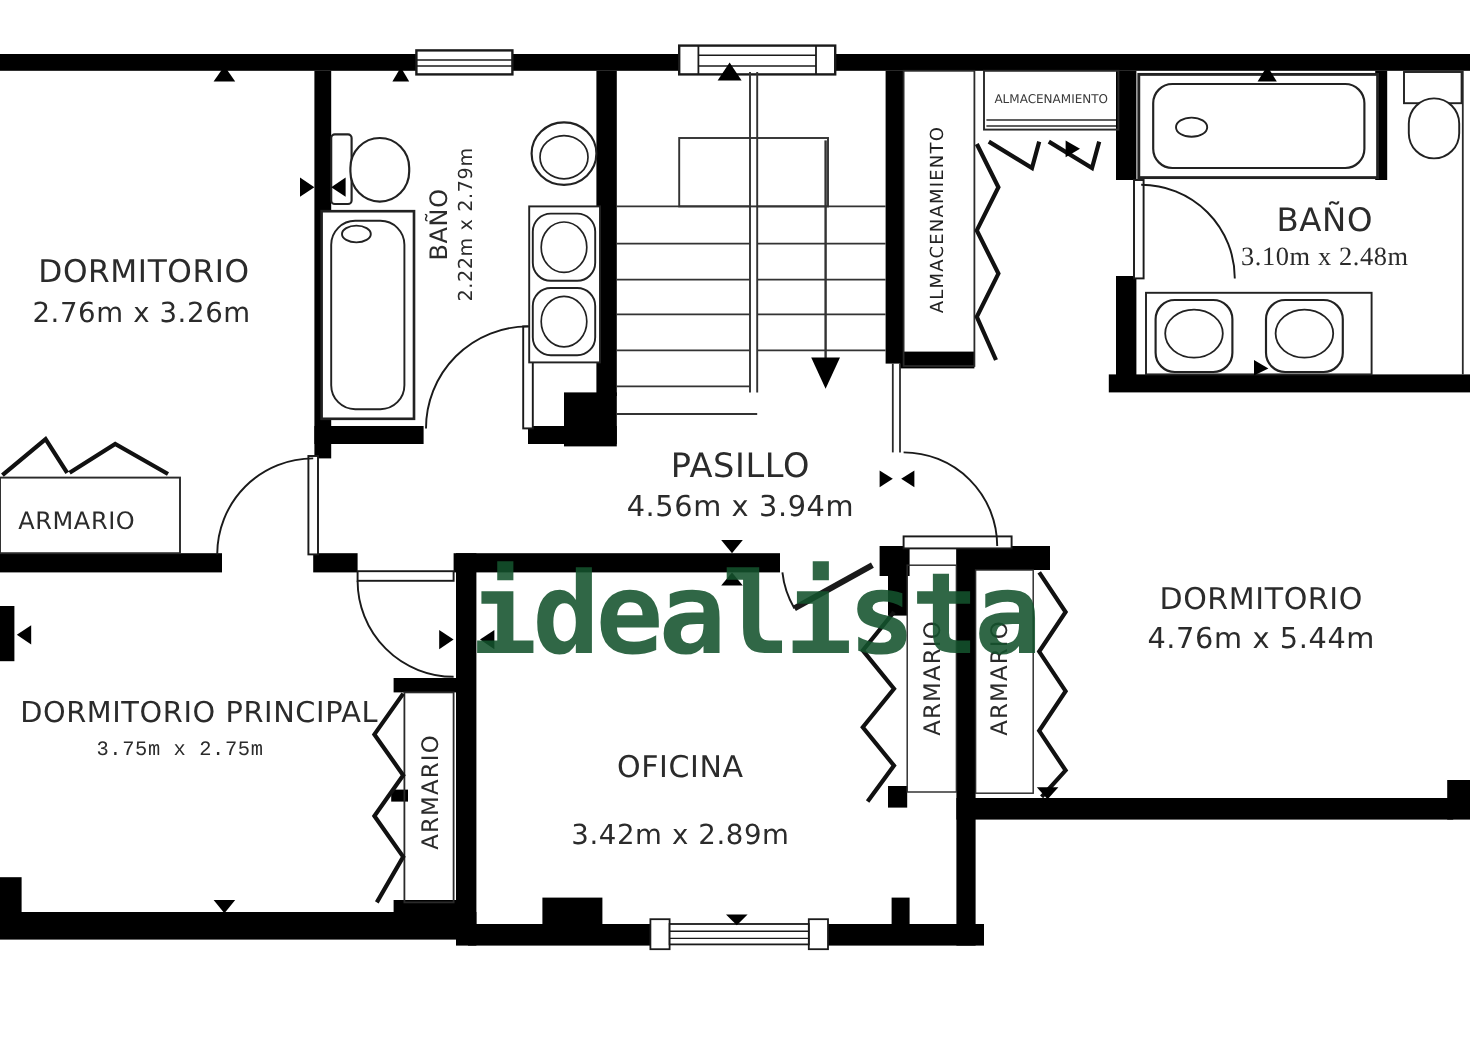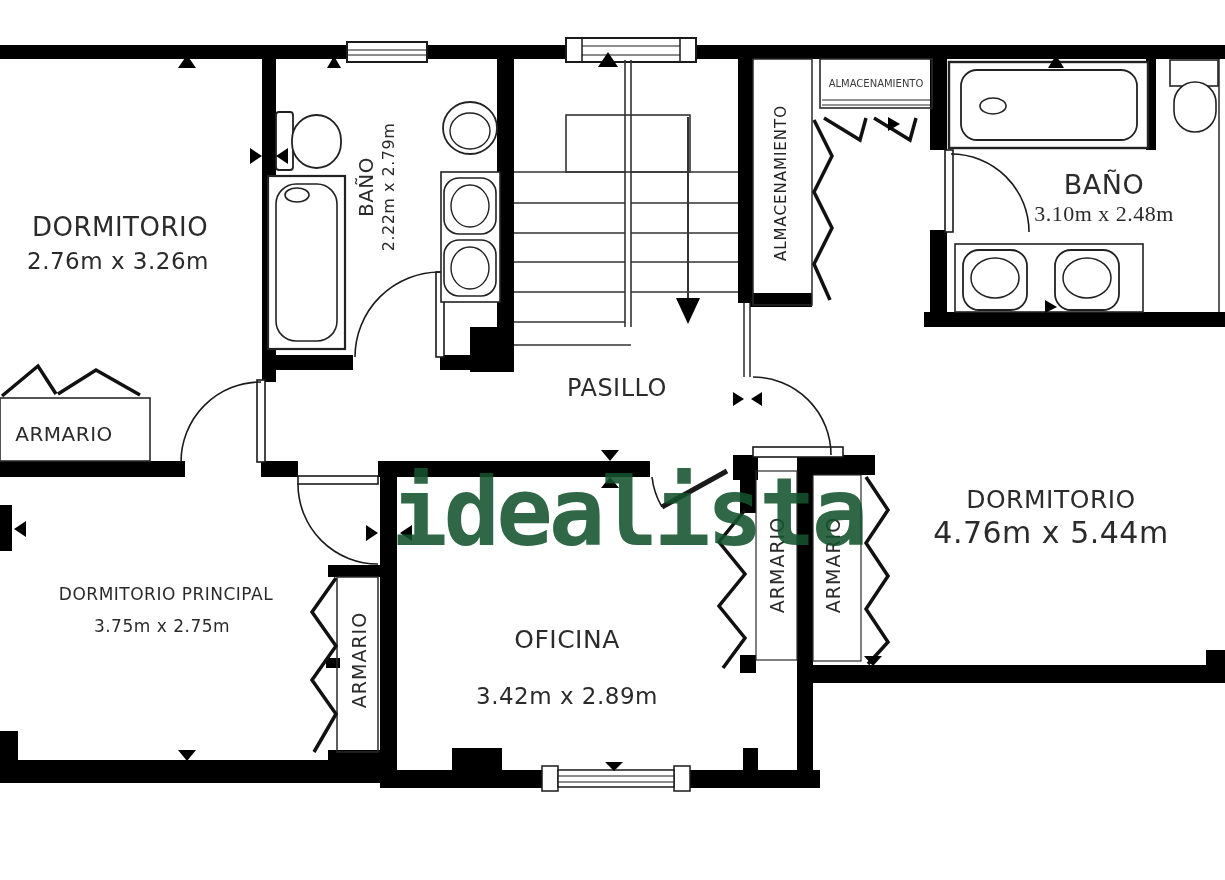--- a/index.html
+++ b/index.html
@@ -5,21 +5,21 @@
   html,body{margin:0;padding:0;background:#fff;}
   #plan{position:relative;width:1225px;height:880px;background:#ffffff;overflow:hidden;
         font-family:"DejaVu Sans",sans-serif;}
   #plan svg{position:absolute;left:0;top:0;z-index:1;}
   .lbl{position:absolute;transform:translate(-50%,-50%);color:#2b2b2b;white-space:nowrap;
        text-align:center;z-index:3;letter-spacing:.5px;}
   .lbl.v{transform:translate(-50%,-50%) rotate(-90deg);}
   .name-lg{font-size:26px;}
   .dims-lg{font-size:23px;text-align:center;}
   .dims-md{font-size:21px;font-family:Liberation Serif, serif;}
-  .name-sm{font-size:17px;}
+  .name-sm{font-size:24px;}
   .dims-sm{font-size:17px;}
   .closet{font-size:20px;}
   .closet-v{font-size:19px;letter-spacing:1px;}
   .strip-v{font-size:15px;letter-spacing:1px;color:#222;}
   .box-sm{font-size:10px;letter-spacing:0;color:#3a3a3a;}
   .twoline div{line-height:1.25;}
   .twoline .l1{font-size:20px;}
   .twoline .l2{font-size:16px;}
   #watermark{position:absolute;left:391px;top:458px;z-index:5;
      font-family:"DejaVu Sans Mono",monospace;font-weight:bold;font-size:94px;
@@ -252,33 +252,34 @@
     <div class="l1">BAÑO</div>
     <div class="l2">2.22m x 2.79m</div>
   </div>
 
   <div class="lbl v strip-v" style="left:781px;top:183px;">ALMACENAMIENTO</div>
   <div class="lbl box-sm" style="left:876px;top:83px;">ALMACENAMIENTO</div>
 
   <div class="lbl" style="left:1104px;top:184px;font-size:27px;">BAÑO</div>
   <div class="lbl dims-md" style="left:1104px;top:214px;font-size:22px;">3.10m x 2.48m</div>
 
-  <div class="lbl" style="left:617px;top:388px;font-size:24px;">PASILLO</div>
+  <div class="lbl" style="left:617px;top:388px;font-size:28px;">PASILLO</div>
+  <div class="lbl" style="left:617px;top:422px;font-size:24px;">4.56m x 3.94m</div>
 
   <div class="lbl closet" style="left:64px;top:434px;">ARMARIO</div>
 
   <div class="lbl name-sm" style="left:166px;top:594px;">DORMITORIO PRINCIPAL</div>
-  <div class="lbl dims-sm" style="left:162px;top:626px;">3.75m x 2.75m</div>
+  <div class="lbl dims-sm" style="left:150px;top:626px;font-family:Liberation Mono, monospace;">3.75m x 2.75m</div>
 
   <div class="lbl v closet-v" style="left:359px;top:660px;">ARMARIO</div>
 
   <div class="lbl" style="left:567px;top:624px;font-size:25px;margin-top:15px;">OFICINA</div>
   <div class="lbl" style="left:567px;top:696px;font-size:23px;">3.42m x 2.89m</div>
 
   <div class="lbl v closet-v" style="left:777px;top:565px;">ARMARIO</div>
   <div class="lbl v closet-v" style="left:833px;top:565px;">ARMARIO</div>
 
   <div class="lbl" style="left:1051px;top:499px;font-size:25px;">DORMITORIO</div>
-  <div class="lbl" style="left:1051px;top:532px;font-size:30px;text-align:right;">4.76m x 5.44m</div>
+  <div class="lbl" style="left:1051px;top:532px;font-size:24px;text-align:right;">4.76m x 5.44m</div>
 
   <div id="watermark">idealista</div>
 
 </div>
 
 </body></html>

